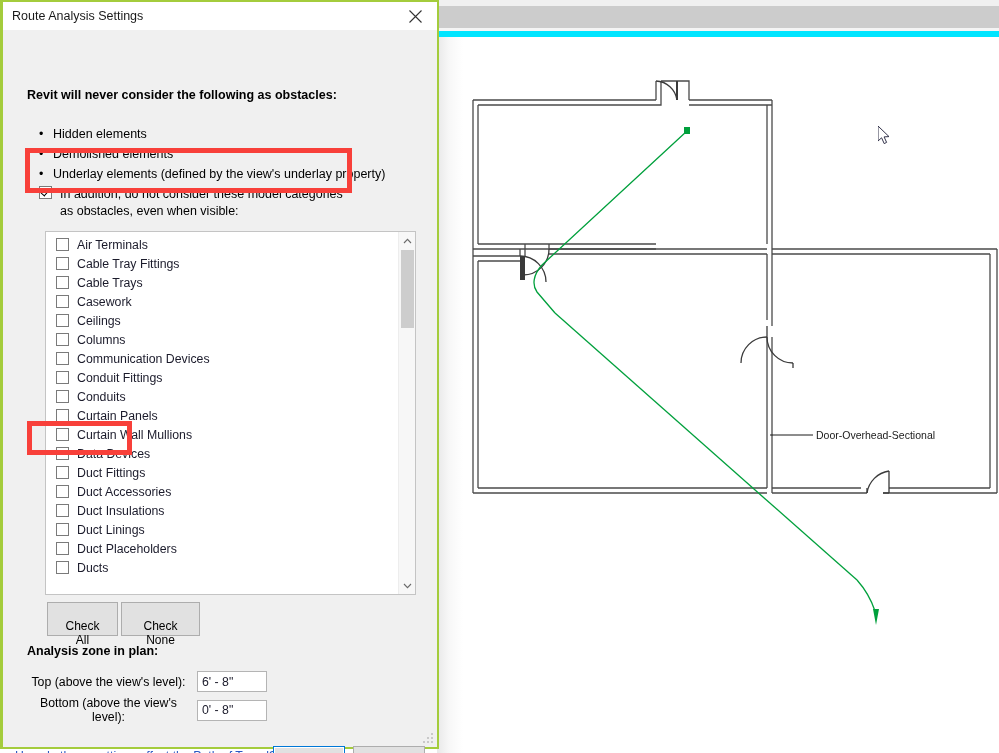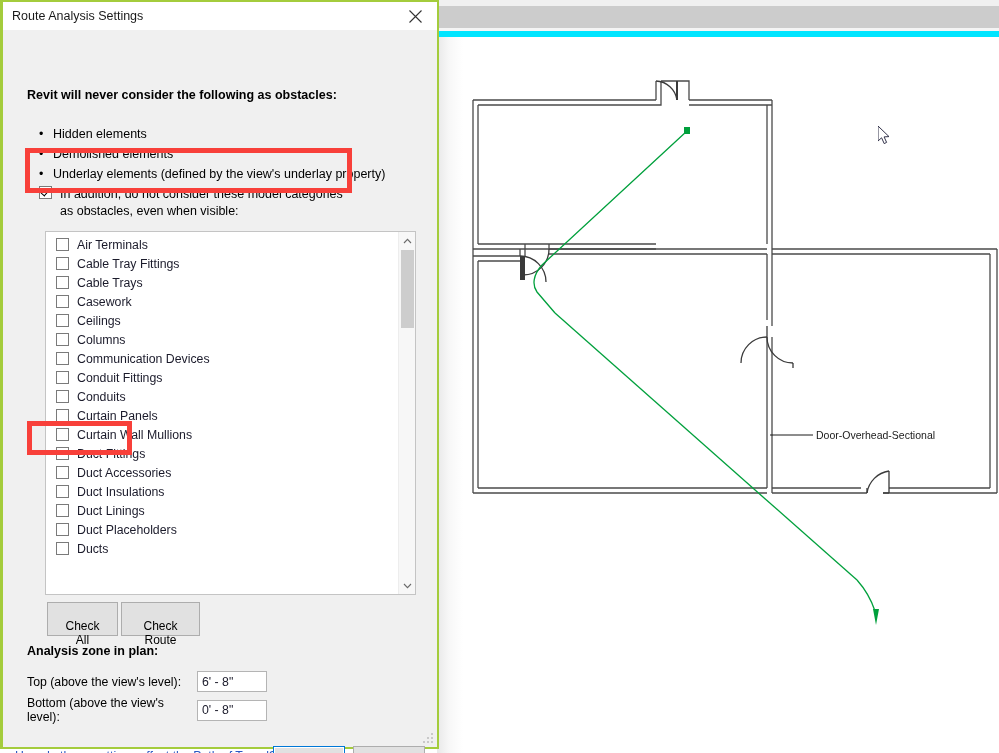--- a/index.html
+++ b/index.html
@@ -111,21 +111,21 @@
     font-size:12px; color:#000; cursor:pointer; padding:16px;
   }
   #check-all   { position:absolute; left:44px;  top:572px; width:71px; height:22px; }
   #check-none  { position:absolute; left:118px; top:572px; width:79px; height:22px; }
 
   #zone-heading { position:absolute; left:24px; top:614px; }
 
   .zone-row { position:absolute; display:flex; align-items:center; }
   #zone-top    { left:24px; top:641px; }
   #zone-bottom { left:24px; top:666px; }
-  .zone-label { width:170px; text-align:left; font-size:12.3px; color:#000; padding-right:7px; }
+  .zone-label { width:170px; text-align:center; font-size:12.3px; color:#000; padding-right:7px; }
   .zone-input {
     width:70px; height:21px; background:#fff; border:1px solid #b4b4b4;
     font-family:"Liberation Sans",sans-serif; font-size:12.3px; color:#1b1b2b;
     padding:0 4px; outline:none;
   }
 
   #help-link {
     position:absolute; left:12px; top:719px;
     font-size:12.3px; color:#2a58c4; text-decoration:underline; cursor:pointer;
   }
@@ -319,20 +319,24 @@
         <div class="cat-row">
           <span class="cb"></span>
           <span>Curtain Panels</span>
         </div>
         <div class="cat-row">
           <span class="cb"></span>
           <span>Curtain Wall Mullions</span>
         </div>
         <div class="cat-row">
           <span class="cb"></span>
+          <span>Data Devices</span>
+        </div>
+        <div class="cat-row">
+          <span class="cb"></span>
           <span>Duct Fittings</span>
         </div>
         <div class="cat-row">
           <span class="cb"></span>
           <span>Duct Accessories</span>
         </div>
         <div class="cat-row">
           <span class="cb"></span>
           <span>Duct Insulations</span>
         </div>
@@ -359,21 +363,21 @@
         <div id="sb-thumb"></div>
         <div class="sb-arrow" id="sb-down">
           <svg width="9" height="6" viewBox="0 0 9 6">
             <path d="M1 1 L4.5 4.7 L8 1" stroke="#6a6a6a" stroke-width="1.1" fill="none"></path>
           </svg>
         </div>
       </div>
     </div>
 
     <button class="win-btn" id="check-all">Check All</button>
-    <button class="win-btn" id="check-none">Check Route</button>
+    <button class="win-btn" id="check-none">Check None</button>
 
     <div class="section-heading" id="zone-heading">Analysis zone in plan:</div>
 
     <div class="zone-row" id="zone-top">
       <span class="zone-label">Top (above the view's level):</span>
       <input class="zone-input" type="text" value="6' - 8&quot;" style="">
     </div>
     <div class="zone-row" id="zone-bottom">
       <span class="zone-label">Bottom (above the view's level):</span>
       <input class="zone-input" type="text" value="0' - 8&quot;" style="">

